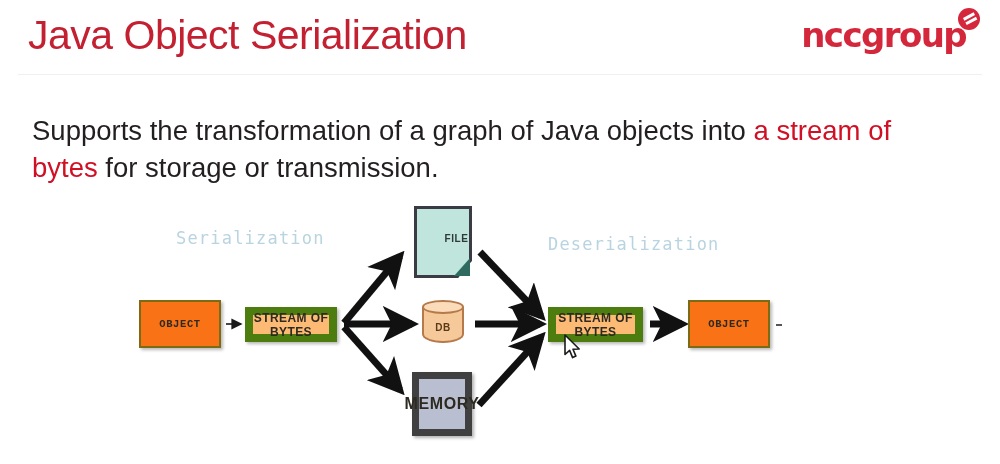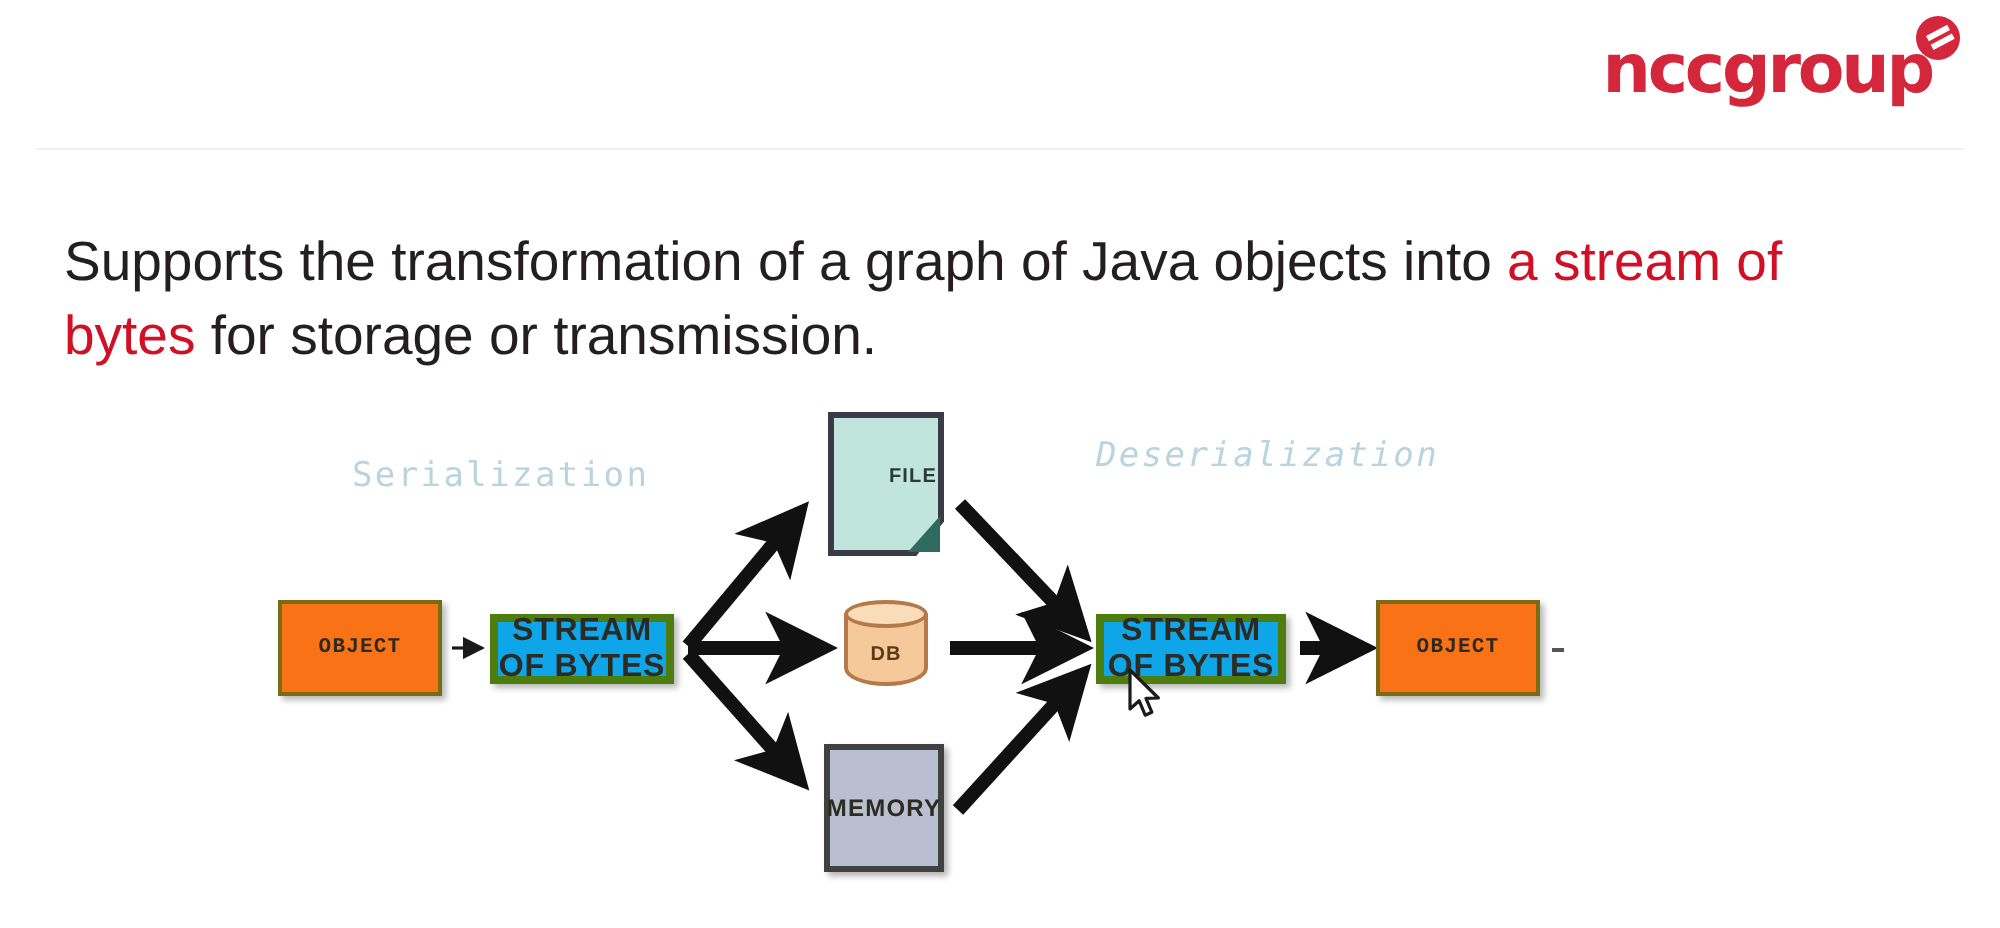--- a/index.html
+++ b/index.html
@@ -103,21 +103,21 @@
   .diag-label {
     position: absolute;
     font-family: "DejaVu Sans Mono", monospace;
     font-size: 17px;
     letter-spacing: 1.2px;
     color: #b9d4e0;
     white-space: nowrap;
     margin-top: 20px;
   }
   #label-serialization   { left: 176px; top: 18px; }
-  #label-deserialization { left: 548px; top: 8px; font-style: italic; }
+  #label-deserialization { left: 548px; top: 24px; }
 
   .node {
     position: absolute;
     box-sizing: border-box;
     display: flex;
     align-items: center;
     justify-content: center;
     text-align: center;
     font-family: "Liberation Sans", sans-serif;
     font-weight: bold;
@@ -126,30 +126,30 @@
 
   .node-object {
     background: #f97316;
     border: 2px solid #7a6b14;
     font-size: 10.5px;
     letter-spacing: 0.6px;
     box-shadow: 2px 2px 3px rgba(0,0,0,0.28);
     font-family: Liberation Mono, monospace;
   }
   .node-stream {
-    background: #0ea5e9;
-    border: 4px solid #4d7c0f;
-    font-size: 16px;
+    background: #fdba74;
+    border: 8px solid #4d7c0f;
+    font-size: 12px;
     letter-spacing: 0.4px;
     box-shadow: 2px 2px 3px rgba(0,0,0,0.28);
   }
   .node-memory {
     background: #b9bfd0;
-    border: 3px solid #404040;
-    font-size: 12px;
+    border: 7px solid #404040;
+    font-size: 16px;
     letter-spacing: 0.6px;
     box-shadow: 2px 2px 3px rgba(0,0,0,0.3);
   }
 
   #node-object-left  { left: 139px; top: 110px; width: 82px;  height: 48px; }
   #node-stream-left  { left: 245px; top: 117px; width: 92px;  height: 35px; }
   #node-stream-right { left: 548px; top: 117px; width: 95px;  height: 35px; }
   #node-object-right { left: 688px; top: 110px; width: 82px;  height: 48px; }
   #node-memory       { left: 412px; top: 182px; width: 60px;  height: 64px; }
 
@@ -256,20 +256,21 @@
     width: 20px;
     height: 28px;
     pointer-events: none;
   }
 </style>
 </head>
 <body>
 
 <div id="slide">
 
+  <div id="slide-title">Java Object Serialization</div>
   <div id="title-rule"></div>
 
   <div id="logo">
     <div id="logo-wordmark">nccgroup</div>
     <div id="logo-dot"></div>
   </div>
 
   <div id="body-text"><span>Supports the transformation of a graph of Java objects into </span><span class="hl">a stream of bytes</span><span> for storage or transmission.</span></div>
 
   <div id="diagram">

